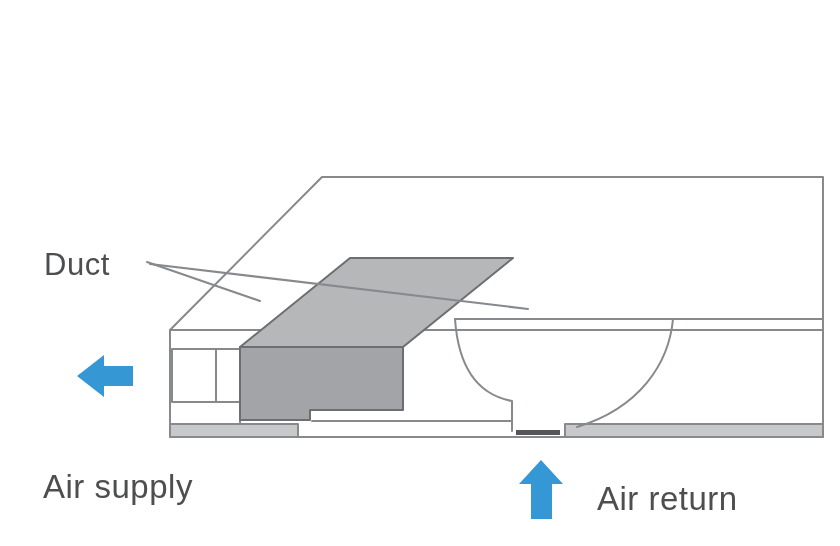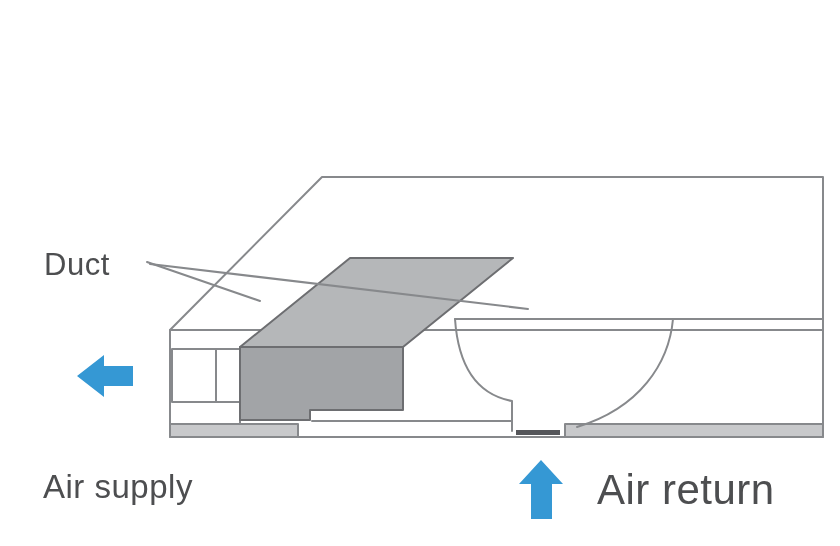--- a/index.html
+++ b/index.html
@@ -14,21 +14,21 @@
   }
   .drawing { position: absolute; left: 0; top: 0; width: 840px; height: 546px; }
   .label {
     position: absolute;
     color: #4d4e50;
     white-space: nowrap;
     letter-spacing: 0.5px;
   }
   .label-duct   { left: 44px;  top: 247px; font-size: 31px; }
   .label-supply { left: 43px;  top: 468px; font-size: 33px; }
-  .label-return { left: 597px; top: 466px; font-size: 42px; }
+  .label-return { left: 597px; top: 480px; font-size: 33px; }
 </style>
 </head>
 <body>
 
 <div class="stage">
 
   <svg class="drawing" viewBox="0 0 840 546" width="840" height="546" xmlns="http://www.w3.org/2000/svg">
 
     <g fill="none" stroke-width="2" stroke-linecap="round" stroke-linejoin="round" stroke="#87898c">
 

